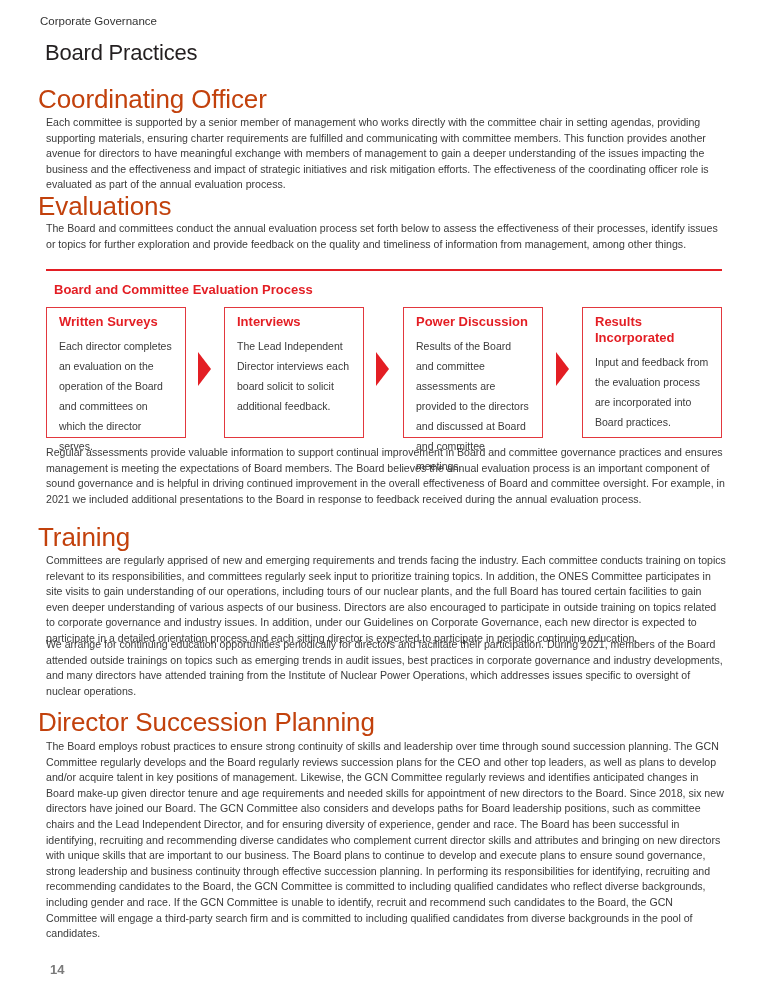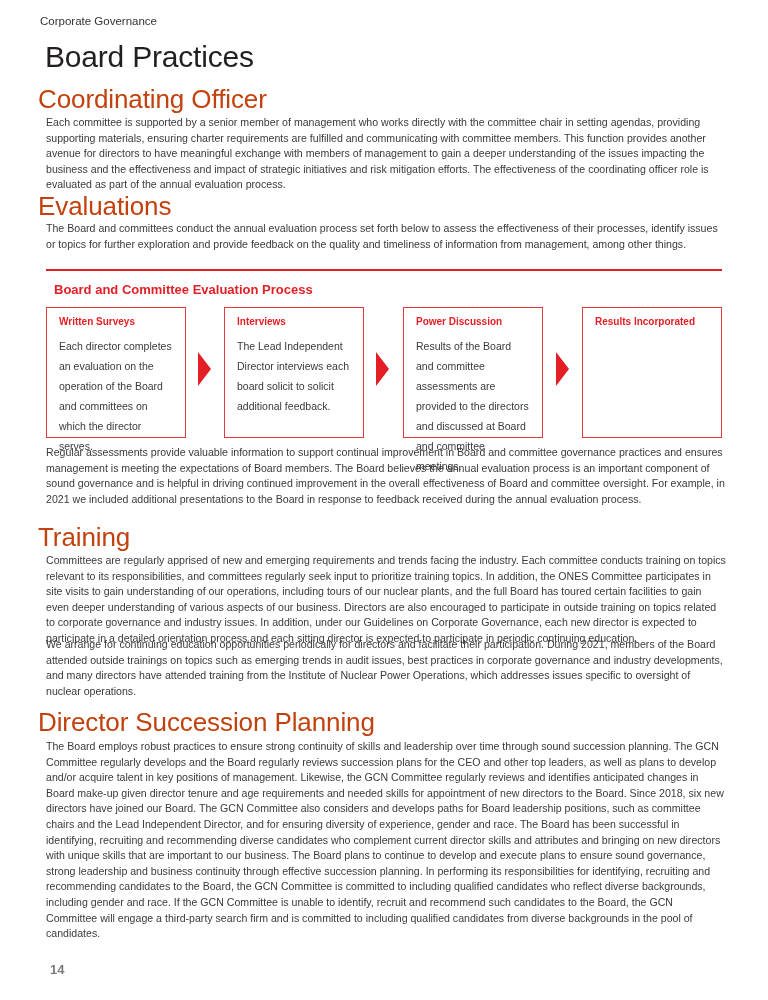--- a/index.html
+++ b/index.html
@@ -1,25 +1,25 @@
 <!DOCTYPE html>
 <html><head>
 <meta charset="utf-8">
 <style>
   * { box-sizing: border-box; margin: 0; padding: 0; }
   html, body { width: 768px; height: 1000px; background: #ffffff; }
   body { position: relative; font-family: "Liberation Sans", sans-serif; color: #3a3a3a; overflow: hidden; }
   .running-head { position: absolute; left: 40px; top: 15px; font-size: 11.5px; color: #333; }
-  .page-title { position: absolute; left: 45px; top: 40px; font-size: 30px; color: #231f20; font-weight: normal; letter-spacing: -0.2px; }
+  .page-title { position: absolute; left: 45px; top: 40px; font-size: 22px; color: #231f20; font-weight: normal; letter-spacing: -0.2px; }
   h2 { position: absolute; left: 38px; font-size: 26px; color: #c2410c; font-weight: normal; letter-spacing: -0.1px; }
   p.body { position: absolute; left: 46px; width: 680px; font-size: 10.6px; line-height: 15.6px; color: #3a3a3a; }
   .rule { position: absolute; left: 46px; top: 269px; width: 676px; height: 2px; background: #e31e24; }
   .process-title { position: absolute; left: 54px; top: 282px; font-size: 13px; color: #e31e24; font-weight: bold; }
   .box { position: absolute; top: 307px; height: 131px; width: 140px; border: 1.5px solid #e2383e; padding: 6px 12px; }
-  .box .bt { font-size: 10px; font-weight: bold; color: #e31e24; line-height: 16px; }
+  .box .bt { font-size: 13px; font-weight: bold; color: #e31e24; line-height: 16px; }
   .box .bd { font-size: 10.5px; line-height: 20px; color: #3a3a3a; margin-top: 6px; }
   .arrow { position: absolute; top: 352px; width: 0; height: 0; border-top: 17px solid transparent; border-bottom: 17px solid transparent; border-left: 13px solid #e31e24; }
   .page-number { position: absolute; left: 50px; top: 962px; font-size: 13px; font-weight: bold; color: #7a7a7a; text-align: right; }
 </style>
 </head>
 <body>
 
 <div class="running-head">Corporate Governance</div>
 <h1 class="page-title">Board Practices</h1>
 
@@ -45,20 +45,21 @@
 <div class="arrow" style="left:376px;"></div>
 
 <div class="box" style="left:403px;">
   <div class="bt">Power Discussion</div>
   <div class="bd">Results of the Board and committee assessments are provided to the directors and discussed at Board and committee meetings.</div>
 </div>
 <div class="arrow" style="left:556px;"></div>
 
 <div class="box" style="left:582px;">
   <div class="bt">Results Incorporated</div>
+  <div class="bd">Input and feedback from the evaluation process are incorporated into Board practices.</div>
 </div>
 
 <p class="body" style="top:445px;">Regular assessments provide valuable information to support continual improvement in Board and committee governance practices and ensures management is meeting the expectations of Board members. The Board believes the annual evaluation process is an important component of sound governance and is helpful in driving continued improvement in the overall effectiveness of Board and committee oversight. For example, in 2021 we included additional presentations to the Board in response to feedback received during the annual evaluation process.</p>
 
 <h2 style="top:522px;">Training</h2>
 <p class="body" style="top:553px;">Committees are regularly apprised of new and emerging requirements and trends facing the industry. Each committee conducts training on topics relevant to its responsibilities, and committees regularly seek input to prioritize training topics. In addition, the ONES Committee participates in site visits to gain understanding of our operations, including tours of our nuclear plants, and the full Board has toured certain facilities to gain even deeper understanding of various aspects of our business. Directors are also encouraged to participate in outside training on topics related to corporate governance and industry issues. In addition, under our Guidelines on Corporate Governance, each new director is expected to participate in a detailed orientation process and each sitting director is expected to participate in periodic continuing education.</p>
 <p class="body" style="top:637px;">We arrange for continuing education opportunities periodically for directors and facilitate their participation. During 2021, members of the Board attended outside trainings on topics such as emerging trends in audit issues, best practices in corporate governance and industry developments, and many directors have attended training from the Institute of Nuclear Power Operations, which addresses issues specific to oversight of nuclear operations.</p>
 
 <h2 style="top:707px;">Director Succession Planning</h2>
 <p class="body" style="top:739px;">The Board employs robust practices to ensure strong continuity of skills and leadership over time through sound succession planning. The GCN Committee regularly develops and the Board regularly reviews succession plans for the CEO and other top leaders, as well as plans to develop and/or acquire talent in key positions of management. Likewise, the GCN Committee regularly reviews and identifies anticipated changes in Board make-up given director tenure and age requirements and needed skills for appointment of new directors to the Board. Since 2018, six new directors have joined our Board. The GCN Committee also considers and develops paths for Board leadership positions, such as committee chairs and the Lead Independent Director, and for ensuring diversity of experience, gender and race. The Board has been successful in identifying, recruiting and recommending diverse candidates who complement current director skills and attributes and bringing on new directors with unique skills that are important to our business. The Board plans to continue to develop and execute plans to ensure sound governance, strong leadership and business continuity through effective succession planning. In performing its responsibilities for identifying, recruiting and recommending candidates to the Board, the GCN Committee is committed to including qualified candidates who reflect diverse backgrounds, including gender and race. If the GCN Committee is unable to identify, recruit and recommend such candidates to the Board, the GCN Committee will engage a third-party search firm and is committed to including qualified candidates from diverse backgrounds in the pool of candidates.</p>

